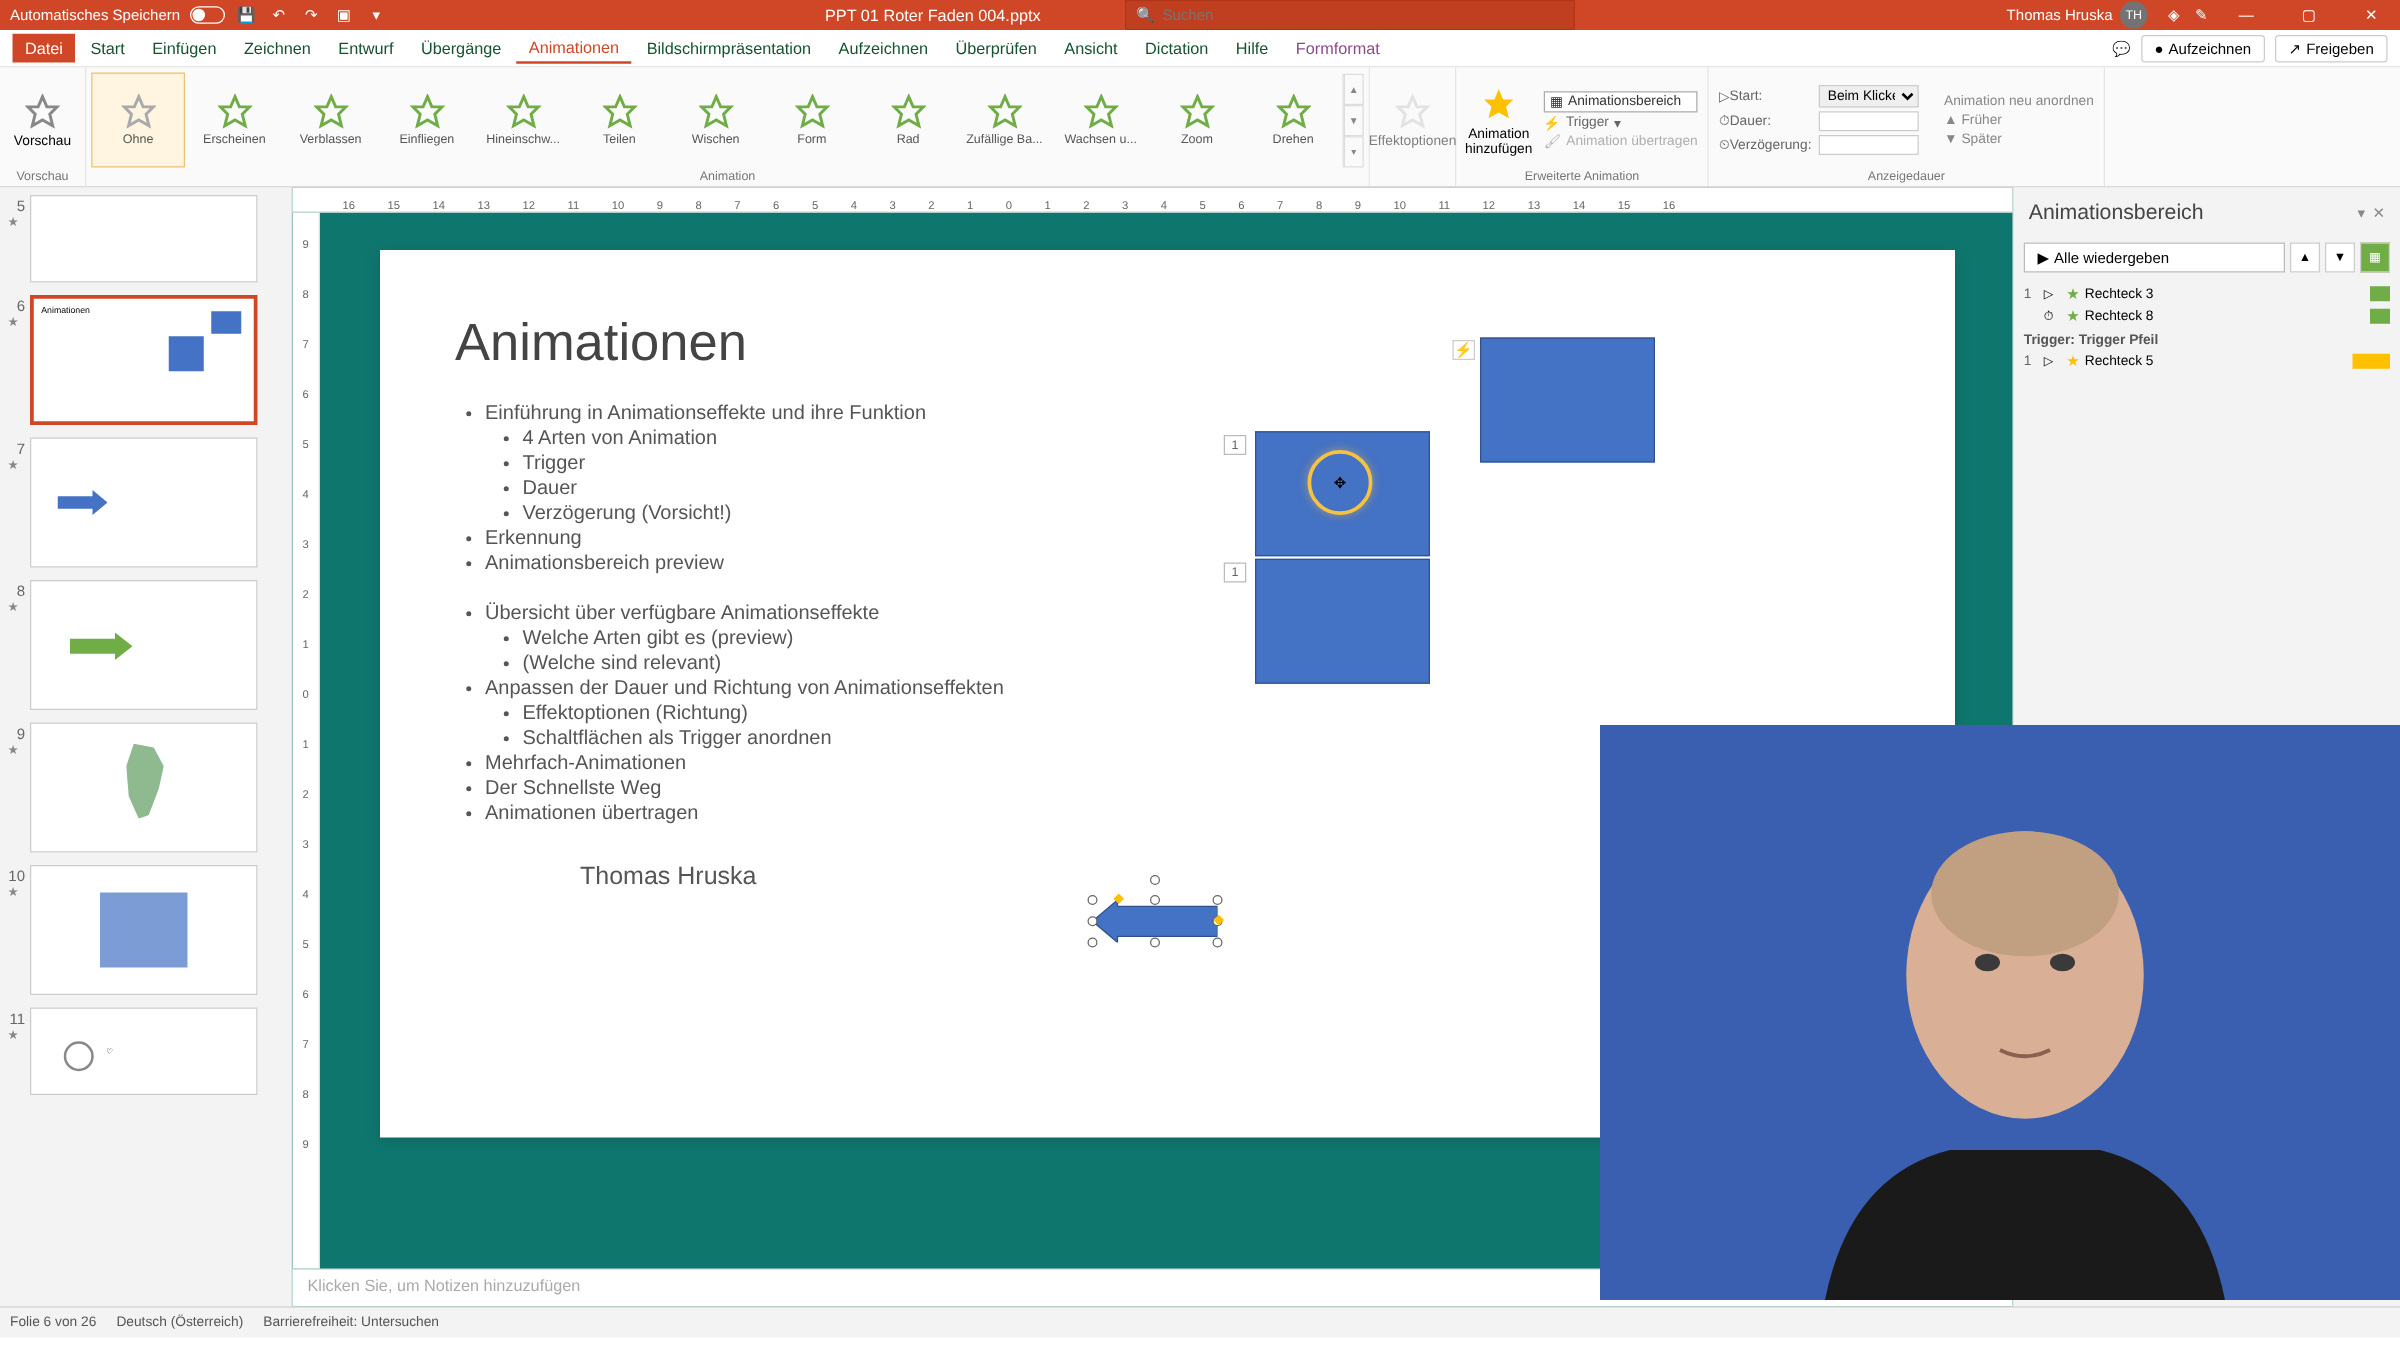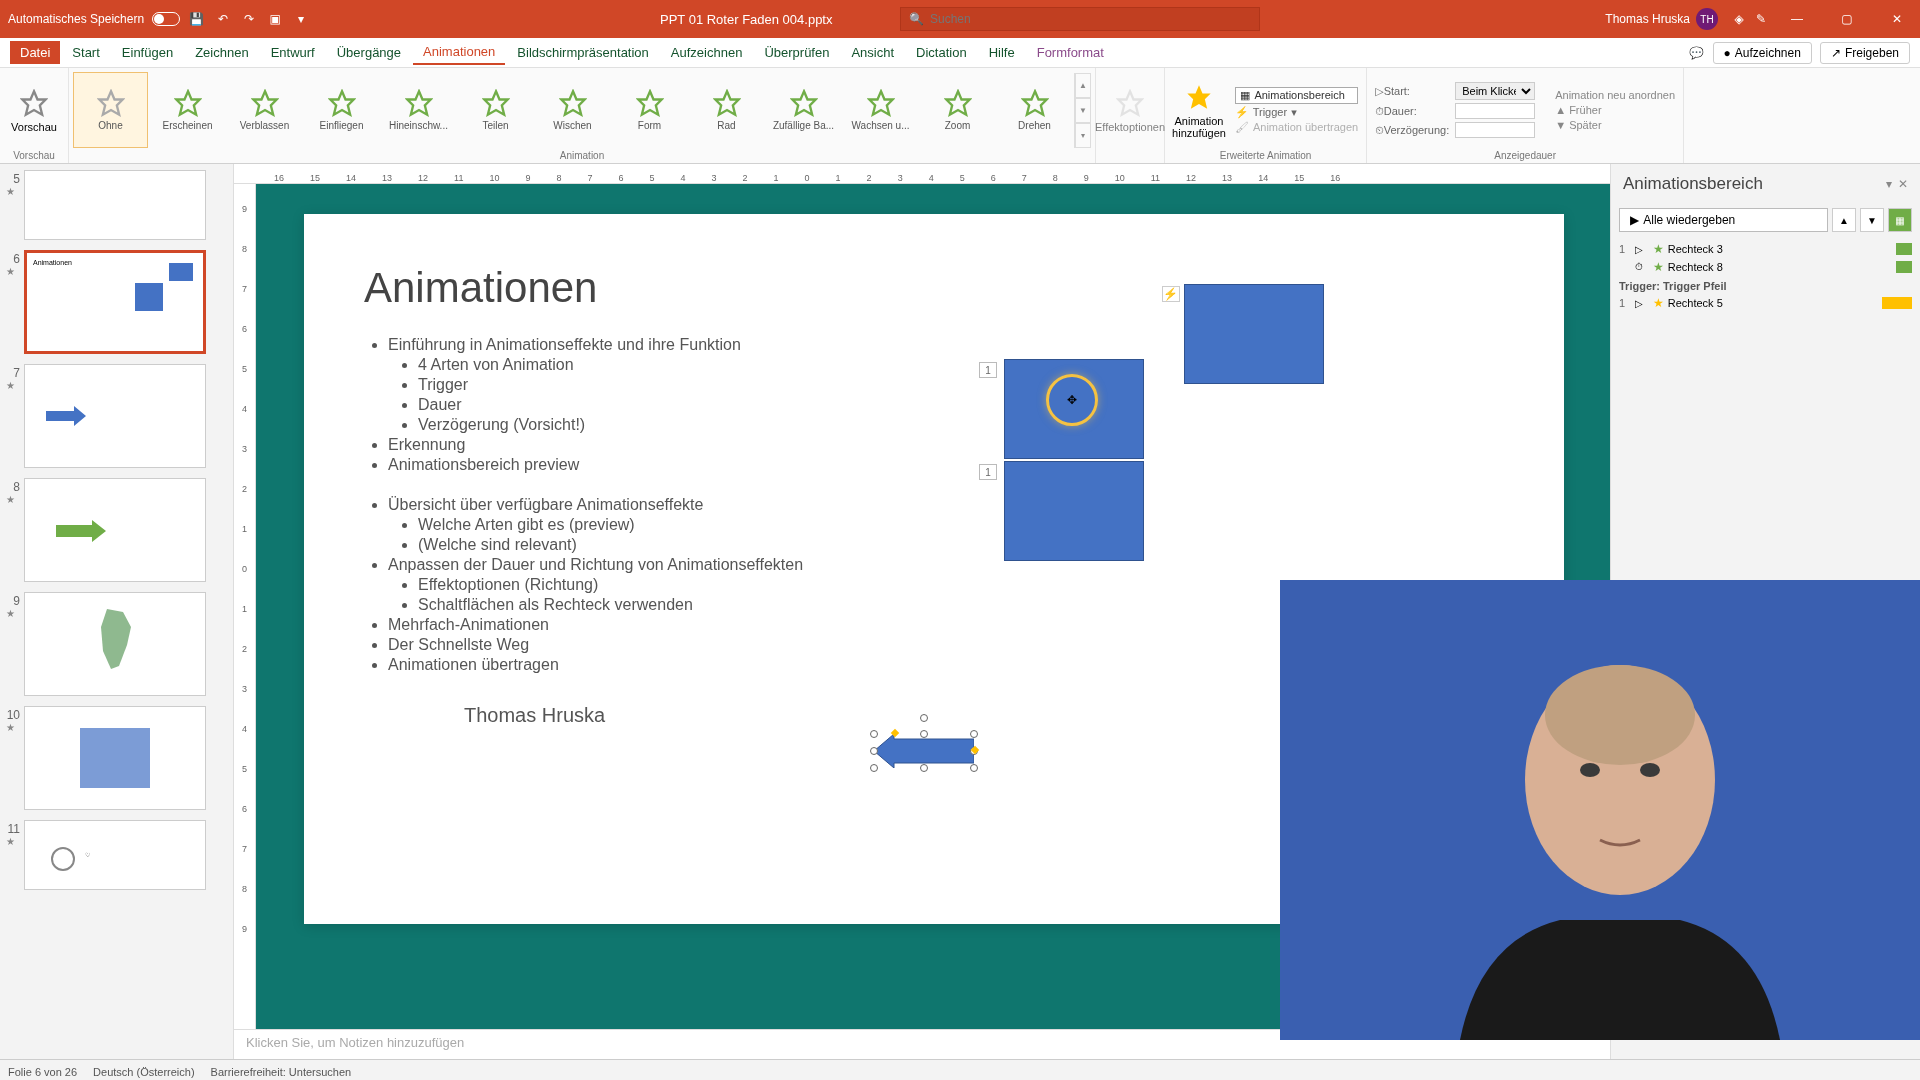--- a/index.html
+++ b/index.html
@@ -1,30 +1,30 @@
 <!DOCTYPE html>
 <html><head>
 <meta charset="utf-8">
 <style>
 * { margin: 0; padding: 0; box-sizing: border-box; font-family: "Segoe UI", Arial, sans-serif; }
 body { background: #fff; width: 1920px; height: 1080px; overflow: hidden; font-size: 12px; }
 
 
-.titlebar { height: 38px; background: #d04727; color: #fff; display: flex; align-items: center; position: relative; }
+.titlebar { height: 24px; background: #d04727; color: #fff; display: flex; align-items: center; position: relative; }
 .titlebar-left { display: flex; align-items: center; gap: 8px; padding-left: 8px; }
 .titlebar-left span { font-size: 12px; }
 .toggle { width: 28px; height: 14px; border: 1px solid #fff; border-radius: 8px; position: relative; }
 .toggle::after { content:''; width: 10px; height: 10px; background:#fff; border-radius:50%; position:absolute; left:1px; top:1px; }
 .tb-icon { width: 18px; height: 18px; display: inline-flex; align-items: center; justify-content: center; color: #fff; }
 .filename { position: absolute; left: 50%; transform: translateX(-300px); font-size: 13px; }
 .searchbox { position: absolute; left: 50%; transform: translateX(-60px); width: 360px; height: 24px; background: #c13f21; border: 1px solid #b03519; display: flex; align-items: center; padding: 0 8px; gap: 6px; color: #f0d0c5; }
 .searchbox input { background: transparent; border: none; outline: none; color: #fff; flex: 1; font-size: 12px; }
 .titlebar-right { position: absolute; right: 0; display: flex; align-items: center; gap: 4px; }
 .user-chip { display: flex; align-items: center; gap: 6px; padding: 0 8px; font-size: 12px; }
-.user-badge { width: 22px; height: 22px; border-radius: 50%; background: #701a75; display: flex; align-items: center; justify-content: center; font-size: 10px; }
+.user-badge { width: 22px; height: 22px; border-radius: 50%; background: #737373; display: flex; align-items: center; justify-content: center; font-size: 10px; }
 .win-btn { width: 46px; height: 34px; display: flex; align-items: center; justify-content: center; }
 
 
 .menubar { height: 30px; background: #fff; display: flex; align-items: center; padding: 0 10px; gap: 2px; border-bottom: 1px solid #e0e0e0; }
 .menu-tab { padding: 4px 10px; font-size: 13px; color: #14532d; cursor: pointer; }
 .menu-tab.file { background: #d04727; color: #fff; }
 .menu-tab.active { color: #d04727; border-bottom: 2px solid #d04727; }
 .menu-tab.context { color: #8a4a8a; }
 .menu-right { margin-left: auto; display: flex; gap: 8px; align-items: center; }
 .btn-outlined { border: 1px solid #ccc; padding: 3px 10px; border-radius: 3px; font-size: 12px; display: flex; align-items: center; gap: 4px; }
@@ -460,21 +460,21 @@
           <br>
           <ul>
             <li>Übersicht über verfügbare Animationseffekte</li>
             <ul>
                 <li>Welche Arten gibt es (preview)</li>
                 <li>(Welche sind relevant)</li>
               </ul>
             <li>Anpassen der Dauer und Richtung von Animationseffekten</li>
             <ul>
                 <li>Effektoptionen (Richtung)</li>
-                <li>Schaltflächen als Rechteck verwenden</li>
+                <li>Schaltflächen als Trigger anordnen</li>
               </ul>
             <li>Mehrfach-Animationen</li>
             <li>Der Schnellste Weg</li>
             <li>Animationen übertragen</li>
           </ul>
         </div>
         <div class="slide-author">Thomas Hruska</div>
 
         <div class="shape-rect" style="left:700px;top:145px;width:140px;height:100px"></div>
         <div class="shape-rect" style="left:700px;top:247px;width:140px;height:100px"></div>

